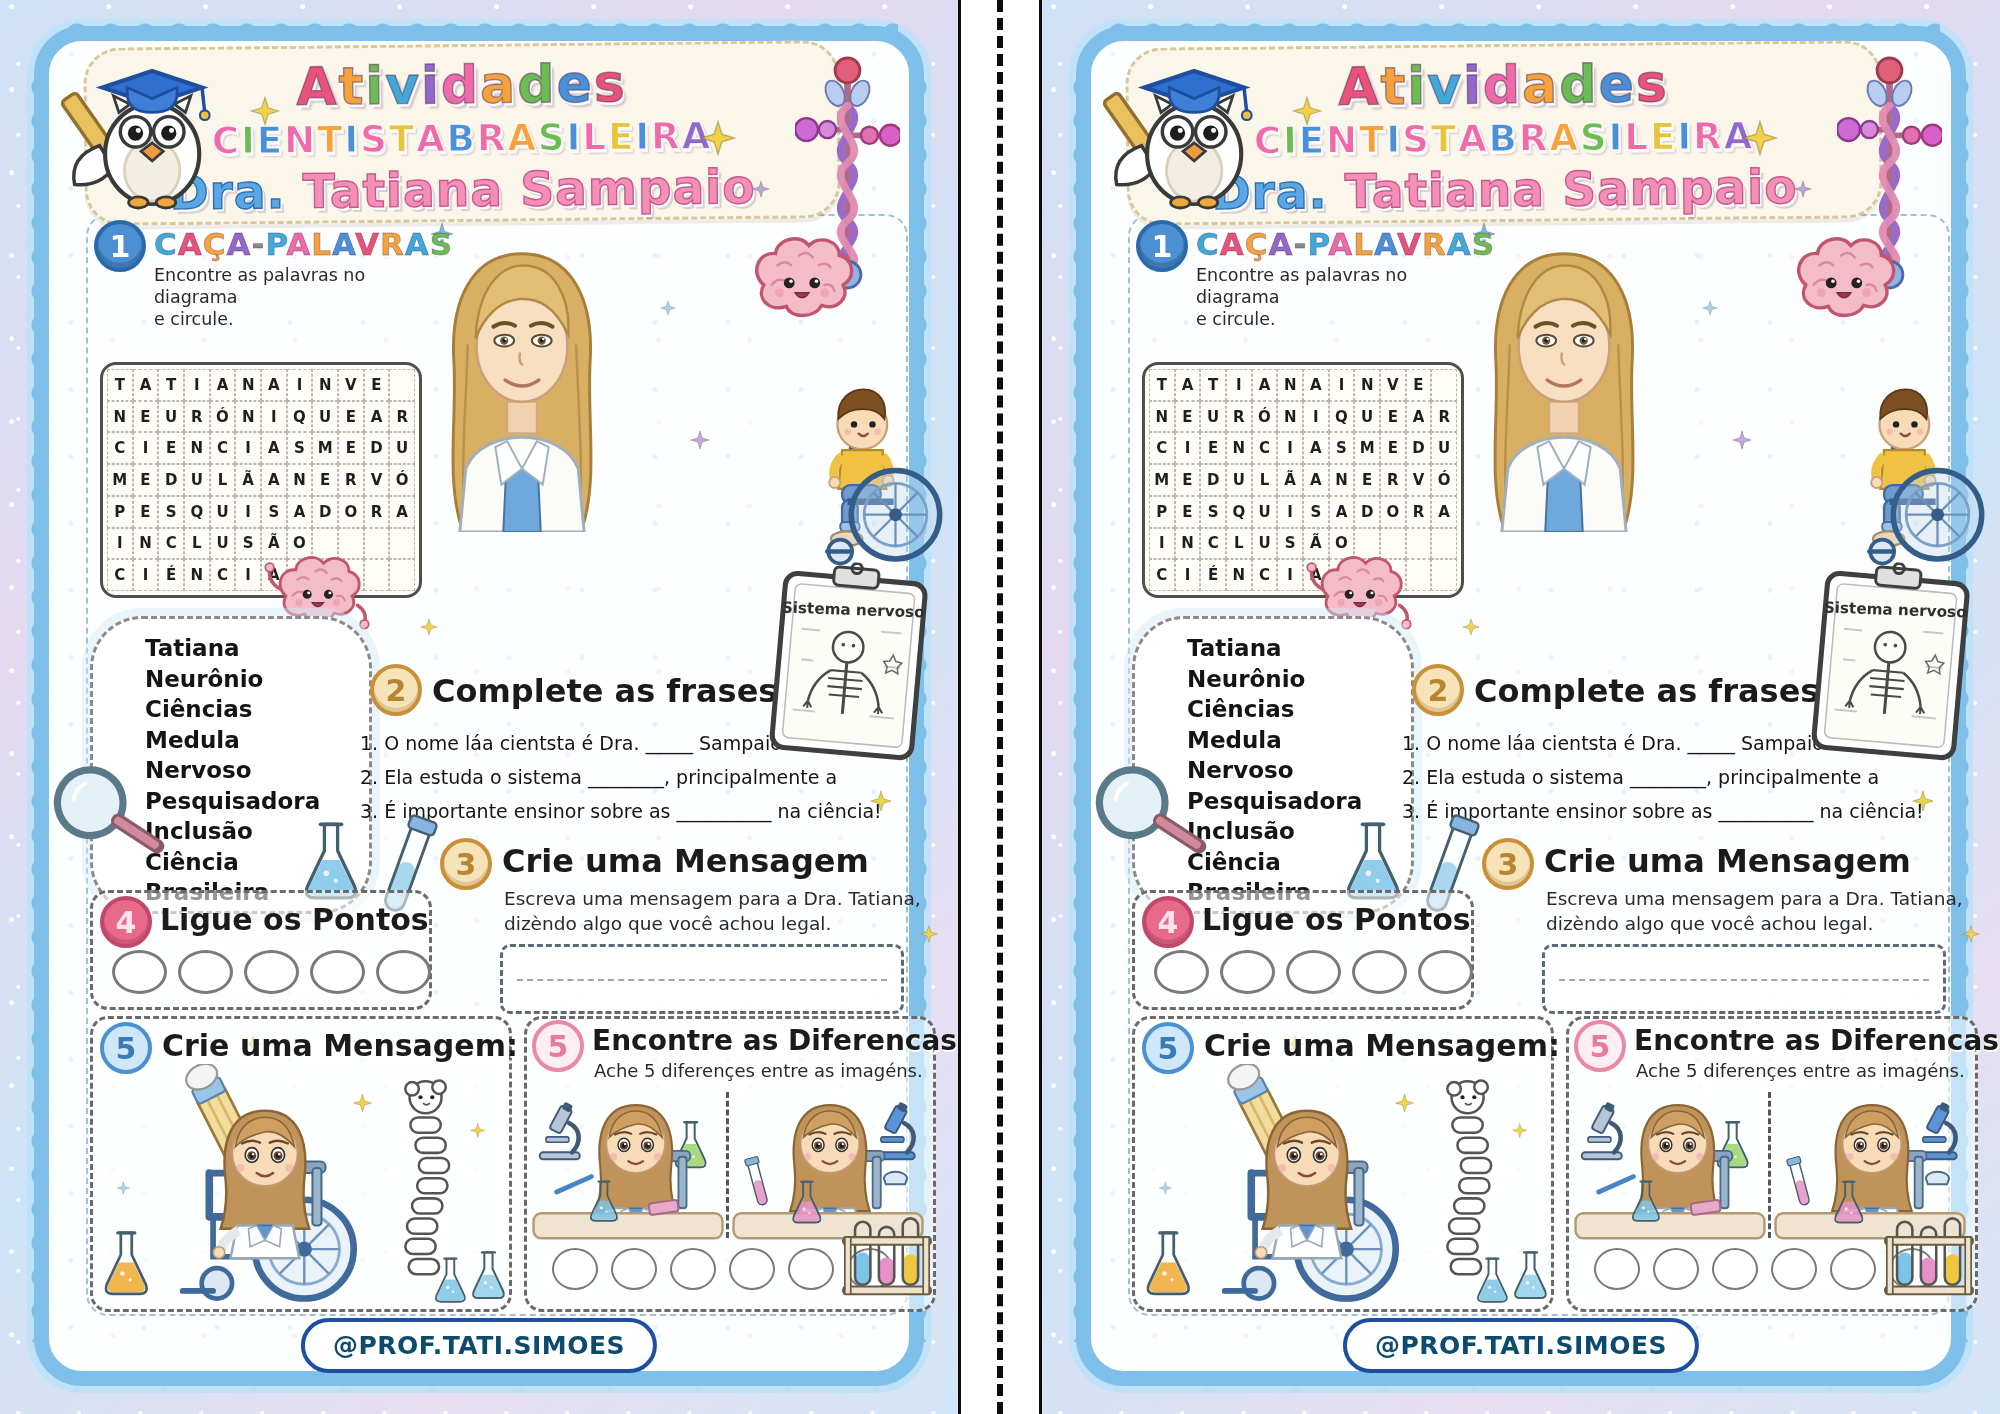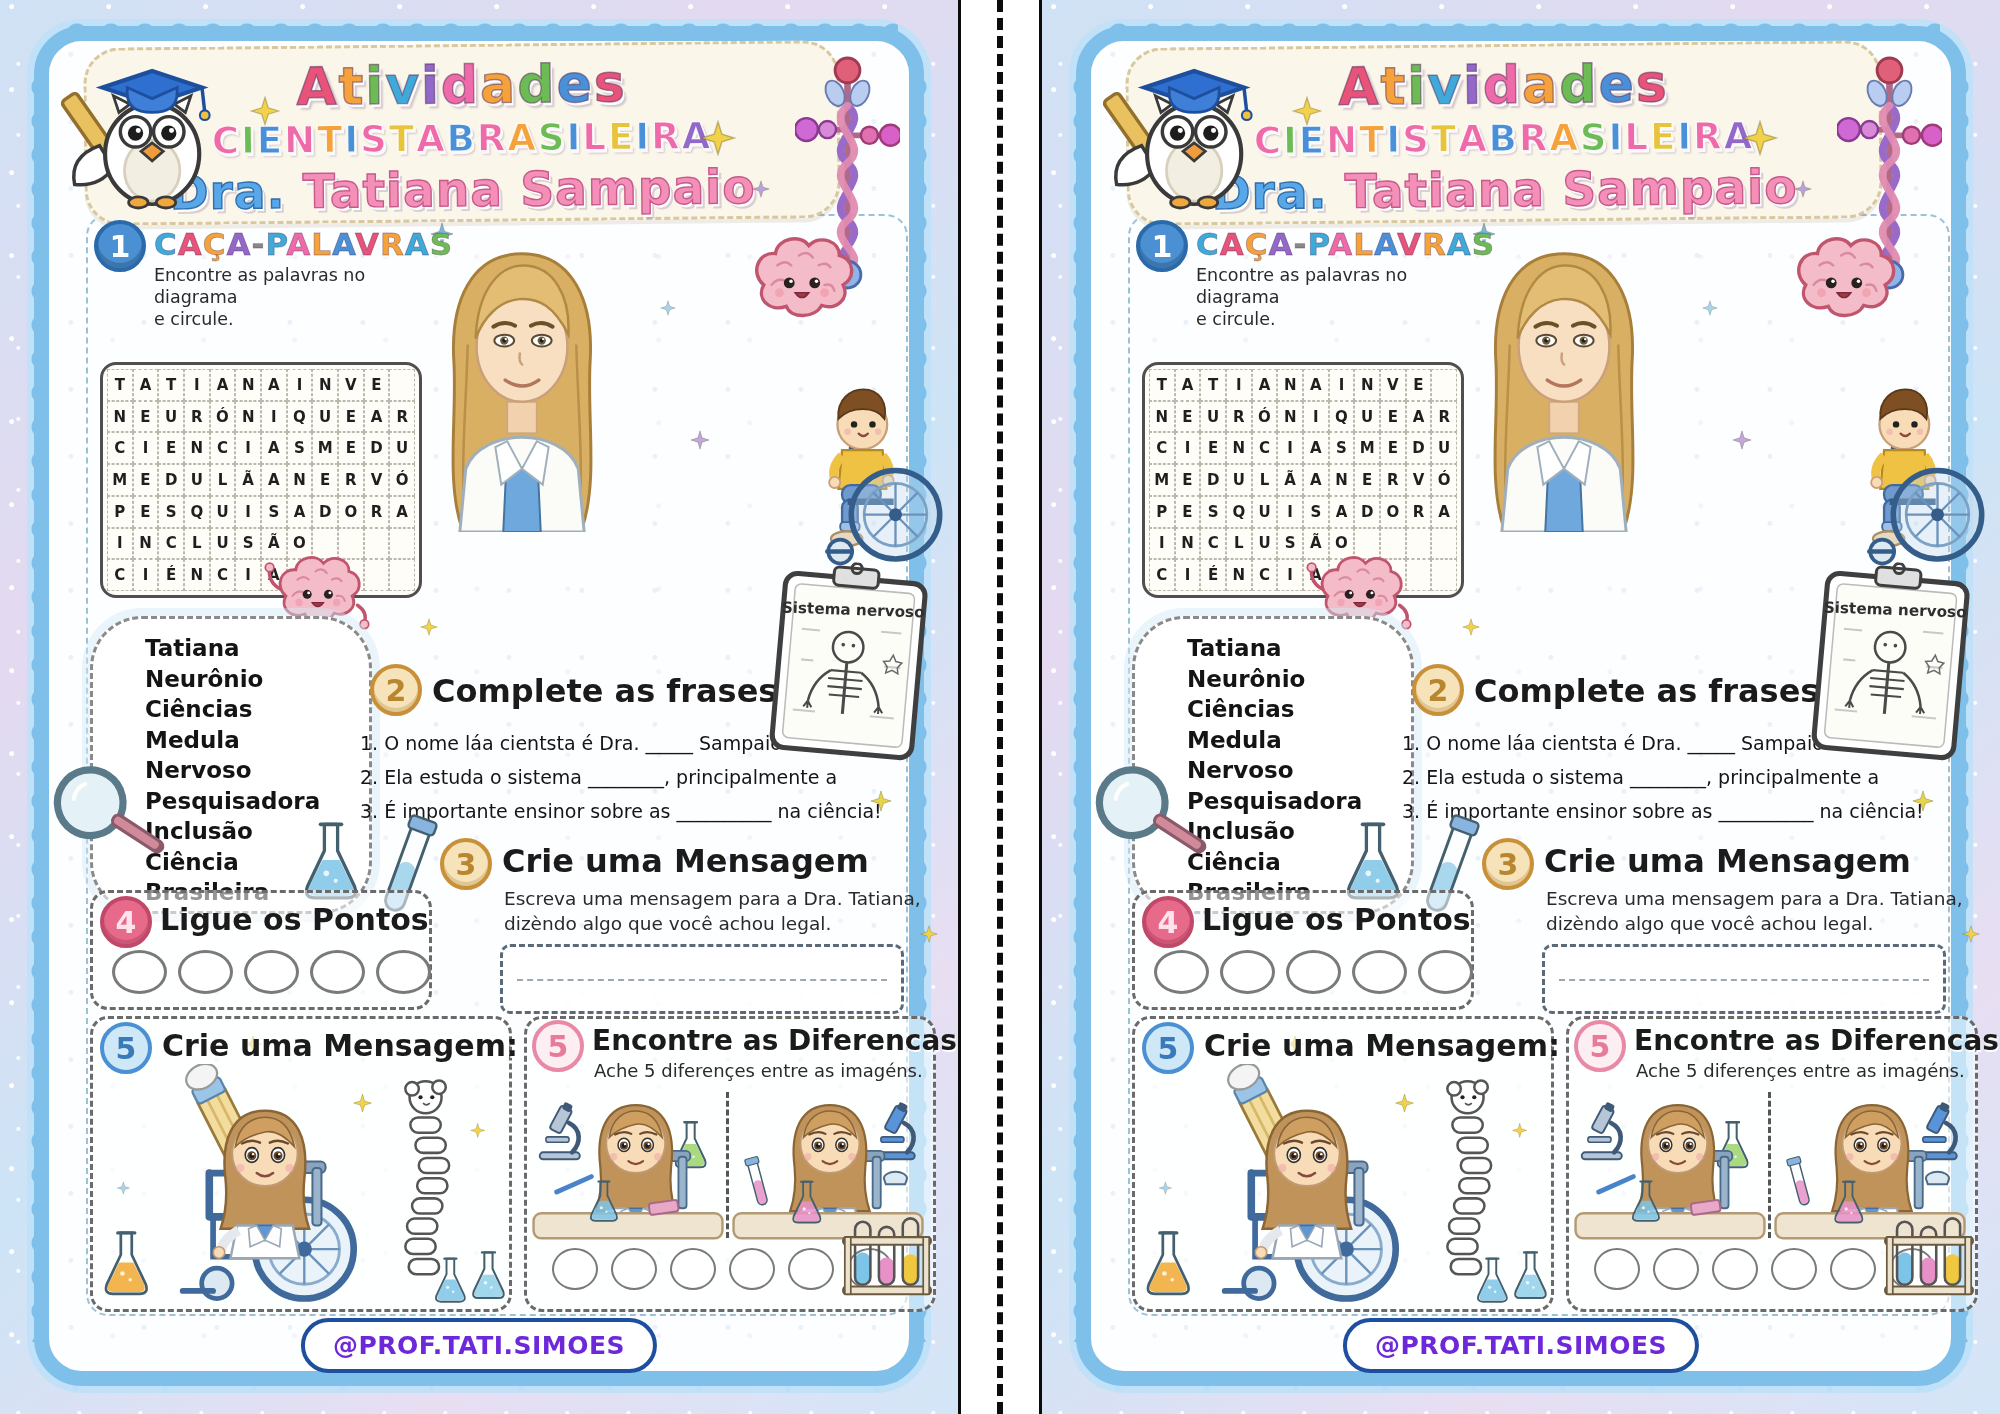--- a/index.html
+++ b/index.html
@@ -73,21 +73,21 @@
   .dash-box{border:3px dashed #6a6a6a;border-radius:18px;background:rgba(255,255,255,.55);}
   .msg-box{left:500px;top:944px;width:404px;height:70px;border:3px dashed #5a6a78;border-radius:10px;background:rgba(255,255,255,.8);}
   .msg-box::after{content:"";position:absolute;left:14px;right:14px;top:50%;border-top:2px dashed #9aa8b4;}
   .ovals{left:112px;top:950px;display:flex;gap:11px;}
   .oval{width:55px;height:44px;border:3px solid #7a7a7a;border-radius:50%;background:#fff;}
   .circles{left:552px;top:1248px;display:flex;gap:13px;}
   .circle{width:46px;height:42px;border:2.5px solid #7a7a7a;border-radius:50%;background:#fff;}
   .panel-divider{left:726px;top:1092px;height:146px;border-left:3px dashed #555;}
   
   .footer-pill{left:50%;top:1318px;transform:translateX(-50%);background:#fff;border:4px solid #1d4f9e;
-    border-radius:32px;padding:9px 28px;font-size:25px;font-weight:bold;color:#6d28d9;letter-spacing:.5px;white-space:nowrap;}
+    border-radius:32px;padding:9px 28px;font-size:25px;font-weight:bold;color:#0c4a6e;letter-spacing:.5px;white-space:nowrap;}
   .spark{position:absolute;pointer-events:none;}
   svg{display:block;}
   .hidden-defs{position:absolute;width:0;height:0;overflow:hidden;}
 </style>
 </head>
 <body>
 
 <svg class="hidden-defs" aria-hidden="true">
     <defs>
   <symbol id="sy-sparkle" viewBox="0 0 24 24">

